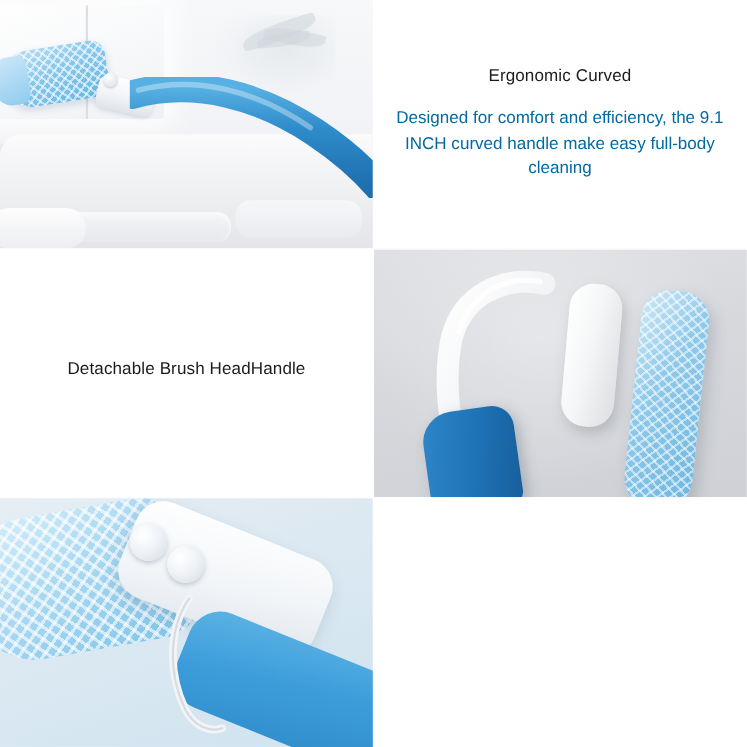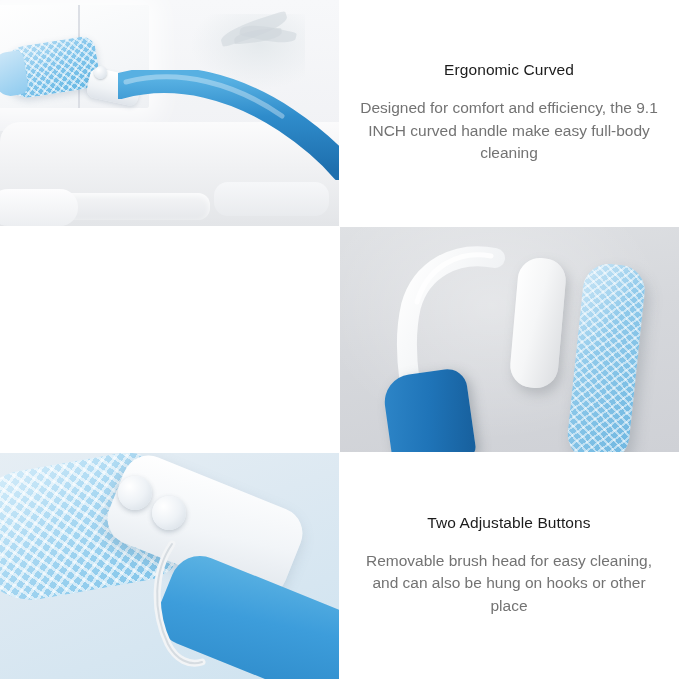--- a/index.html
+++ b/index.html
@@ -43,21 +43,21 @@
   }
   .caption-title {
     font-size: 15.5px;
     color: #1b1b1b;
     margin-bottom: 7px;
     text-align: center;
     letter-spacing: .1px;
   }
   .caption-body {
     font-size: 15.5px;
-    color: #737373;
+    color: #0369a1;
     text-align: center;
     line-height: 1.45;
     max-width: 300px;
   }
   .caption-body.left-ish {
     text-align: center;
   }
   
   .photo {
     width: 100%;
@@ -292,20 +292,21 @@
         </div>
       </div>
     </div>
 
     <div class="cell textcell">
       <div class="caption-title">Ergonomic Curved</div>
       <div class="caption-body">Designed for comfort and efficiency, the 9.1 INCH curved handle make easy full-body cleaning</div>
     </div>
 
     <div class="cell textcell">
+      <div class="caption-title">Detachable Brush HeadHandle</div>
     </div>
 
     <div class="cell">
       <div class="photo p4">
         <div class="vign"></div>
         <div class="hook">
           <svg width="150" height="200" viewBox="0 0 150 200" aria-hidden="true">
             <defs>
               <linearGradient id="wg" x1="0" y1="0" x2="1" y2="1">
                 <stop offset="0%" stop-color="#ffffff"></stop>
@@ -332,23 +333,19 @@
         <div class="bluegrip"></div>
         <div class="cord">
           <svg width="120" height="130" viewBox="0 0 120 130" aria-hidden="true">
             <path d="M22,4 C4,30 2,70 18,104 C26,120 40,126 52,122" stroke="#f2f4f6" stroke-width="7" fill="none" stroke-linecap="round"></path>
             <path d="M22,4 C4,30 2,70 18,104 C26,120 40,126 52,122" stroke="rgba(180,190,200,.45)" stroke-width="2" fill="none" stroke-linecap="round"></path>
           </svg>
         </div>
       </div>
     </div>
 
-    <div class="cell textcell">
-      <div class="caption-title">Two Adjustable Buttons</div>
-      <div class="caption-body">Removable brush head for easy cleaning, and can also be hung on hooks or other place</div>
-    </div>
 
   </div>
 
   <div class="vline"></div>
   <div class="hline1"></div>
   <div class="hline2"></div>
 </div>
 
 </body></html>

